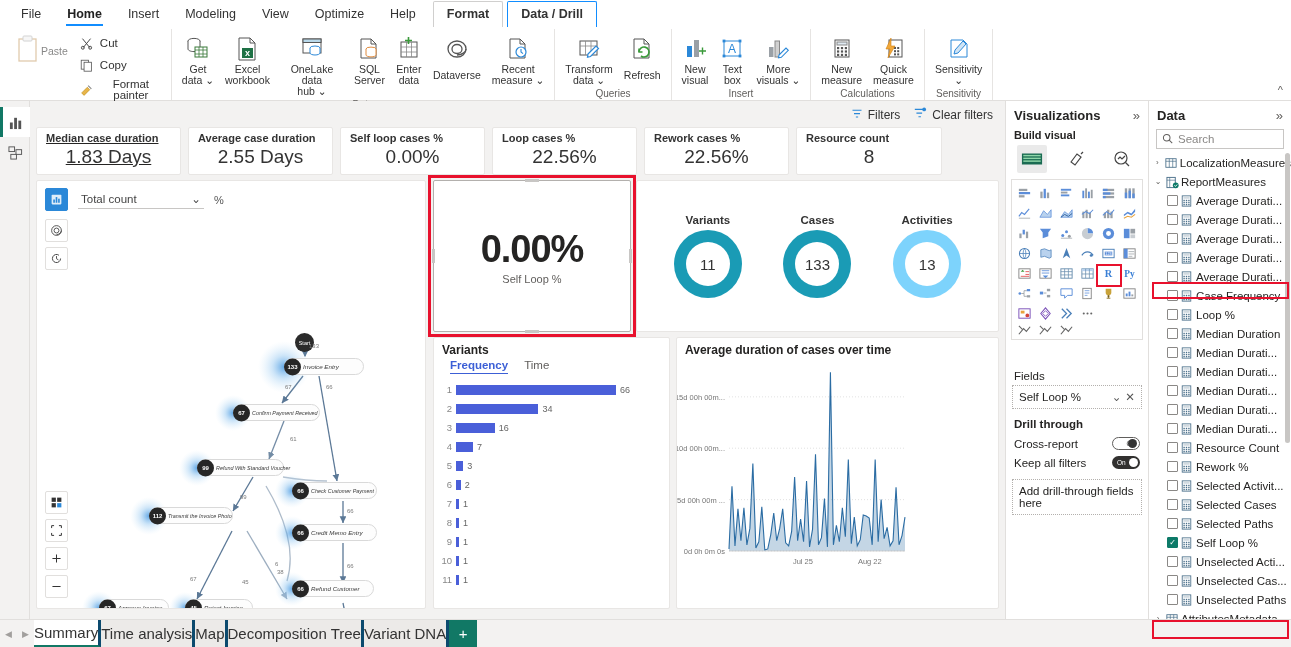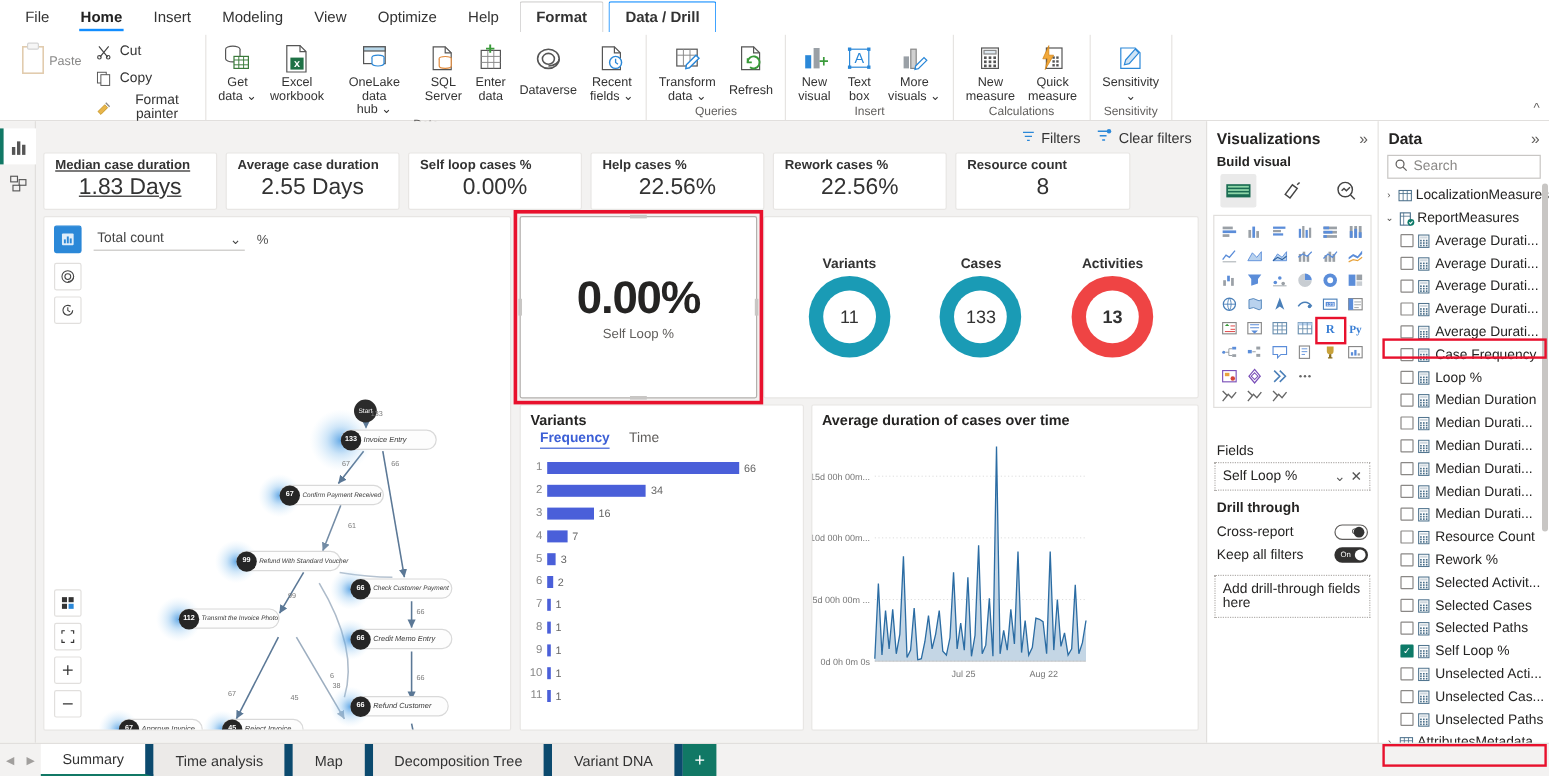--- a/index.html
+++ b/index.html
@@ -173,22 +173,22 @@
                justify-content:center; color:#fff; font-size:8px; }
   .measure-ico { width:12px; height:12px; flex:0 0 auto; }
   .red-box { position:absolute; border:2.5px solid #e8112d; pointer-events:none; z-index:9; }
   .scrollbar { position:absolute; right:1px; width:5px; background:#c8c6c4; border-radius:3px; }
 
   
   .tabbar { position:absolute; left:0; right:0; bottom:0; height:28px; background:#f3f2f1;
             border-top:1px solid #e1dfdd; display:flex; align-items:stretch; }
   .navarr { width:17px; display:flex; align-items:center; justify-content:center;
             color:#a19f9d; font-size:9px; cursor:pointer; }
-  .ptab { padding:0 18px; display:flex; align-items:center; font-size:12px; color:#333;
-          background:#eceae8; border-right:7px solid #0c4a6e; cursor:pointer; }
+  .ptab { padding:0 0; display:flex; align-items:center; font-size:15px; color:#333;
+          background:#eceae8; border-right:3px solid #0c4a6e; cursor:pointer; }
   .ptab.active { background:#fff; border-bottom:2px solid #117865; font-weight:normal; }
   .addtab { width:28px; background:#117865; color:#fff; display:flex; align-items:center;
             justify-content:center; font-size:15px; cursor:pointer; }
 </style>
 </head>
 <body>
 
 <div id="app">
 
   <div class="ribbon">
@@ -319,21 +319,21 @@
           </div>
           <div class="rbtn">
             <span class="ico">
               <svg width="24" height="26" viewBox="0 0 24 26">
                   <path d="M4 3h10l5 5v14H4z" fill="#fff" stroke="#555"></path>
                   <path d="M14 3v5h5" fill="none" stroke="#555"></path>
                   <circle cx="15" cy="16" r="5" fill="#fff" stroke="#2b88d8" stroke-width="1.2"></circle>
                   <path d="M15 13v3l2 1.6" stroke="#2b88d8" stroke-width="1.1" fill="none"></path>
                 </svg>
             </span>
-            <span class="lbl"><span>Recent</span><br><span>fields ⌄</span></span>
+            <span class="lbl"><span>Recent</span><br><span>measure ⌄</span></span>
           </div>
         </div>
         <div class="rgroup-label">Data</div>
       </div>
 
       <div class="rgroup">
         <div class="rgroup-items">
           <div class="rbtn">
             <span class="ico">
               <svg width="24" height="26" viewBox="0 0 24 26">
@@ -507,21 +507,21 @@
       </div>
       <div class="kpi" style="width:145px;">
         <div class="t">Average case duration</div>
         <div class="v">2.55 Days</div>
       </div>
       <div class="kpi" style="width:145px;">
         <div class="t">Self loop cases %</div>
         <div class="v">0.00%</div>
       </div>
       <div class="kpi" style="width:145px;">
-        <div class="t">Help cases %</div>
+        <div class="t">Loop cases %</div>
         <div class="v">22.56%</div>
       </div>
       <div class="kpi" style="width:145px;">
         <div class="t">Rework cases %</div>
         <div class="v">22.56%</div>
       </div>
       <div class="kpi" style="width:146px;">
         <div class="t">Resource count</div>
         <div class="v">8</div>
       </div>
@@ -723,21 +723,21 @@
                 </div>
               </div>
               <div class="donut-w">
                 <div class="donut-t">Cases</div>
                 <div class="donut" style="background:#1a9bb5;">
                   <div class="hole">133</div>
                 </div>
               </div>
               <div class="donut-w">
                 <div class="donut-t">Activities</div>
-                <div class="donut" style="background:#ef4444;font-weight:bold;">
+                <div class="donut" style="background:#7dd3fc;">
                   <div class="hole">13</div>
                 </div>
               </div>
             </div>
           </div>
         </div>
 
         <div style="display:flex; gap:6px; flex:1;">
 
           <div class="panel" style="width:237px;">

